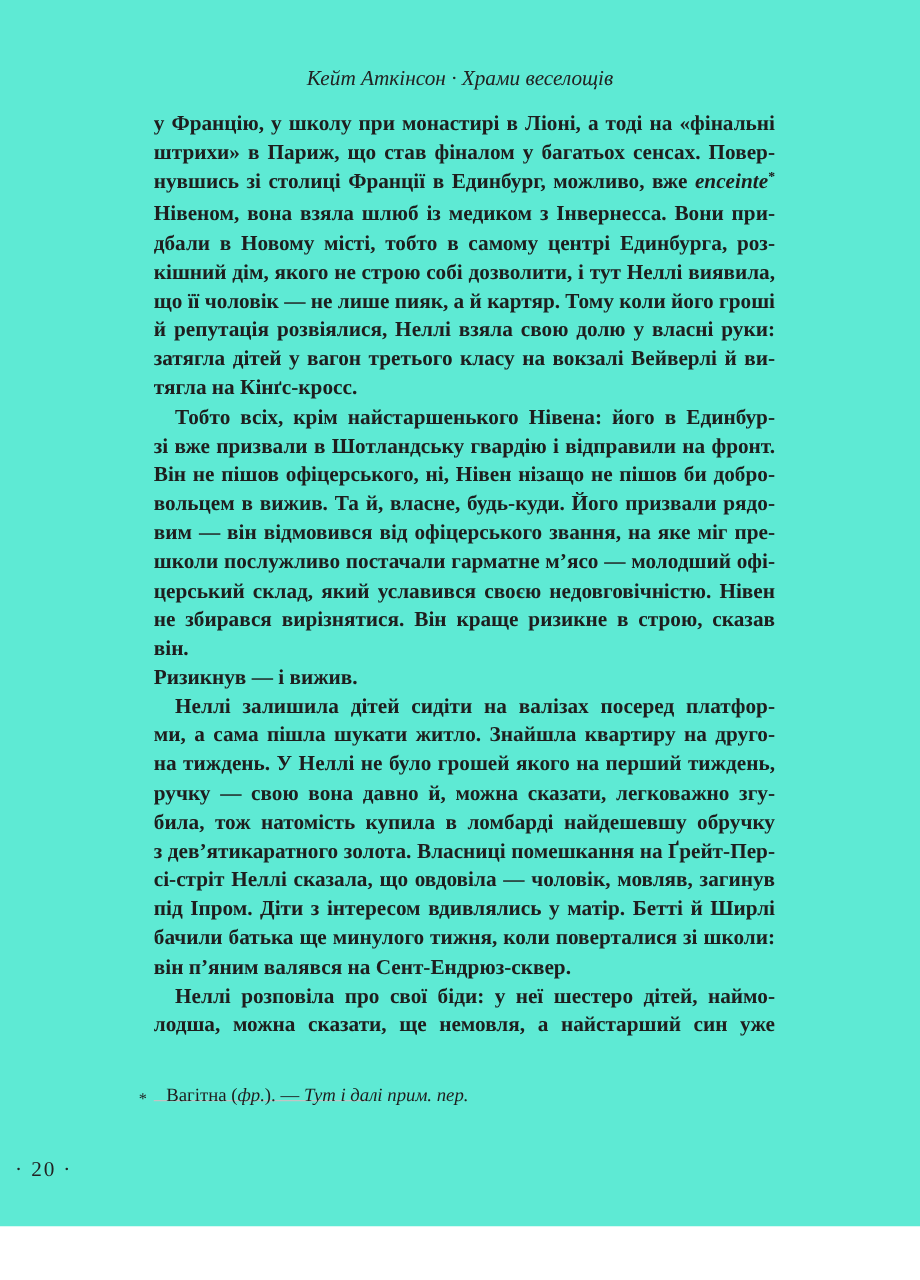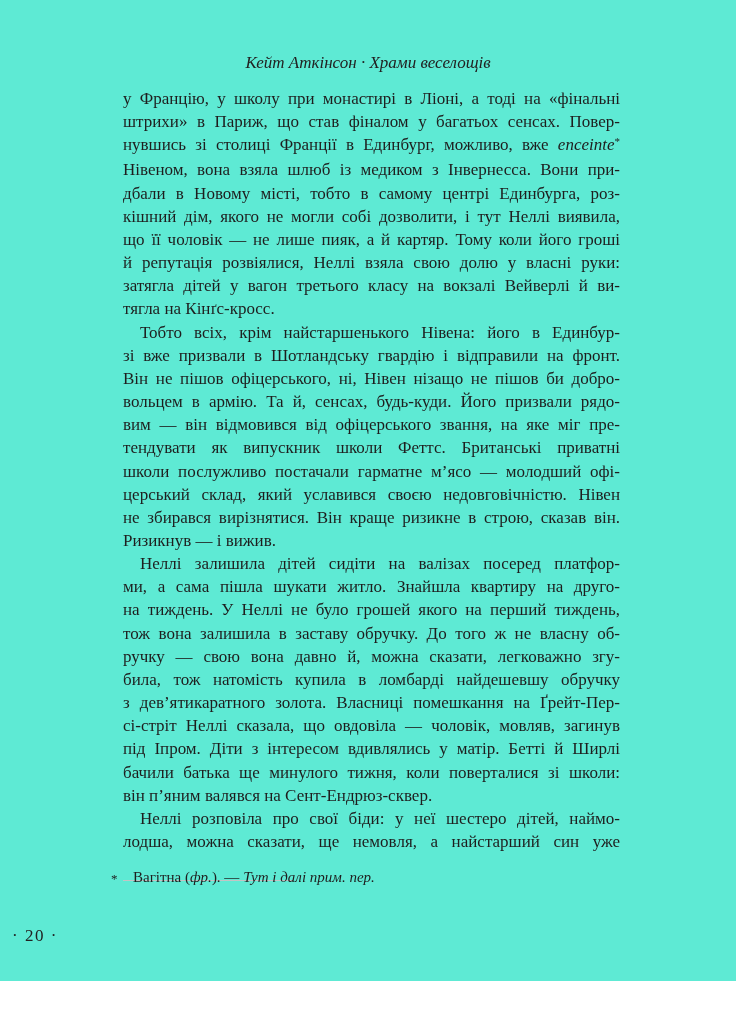--- a/index.html
+++ b/index.html
@@ -36,20 +36,21 @@
     top: 87px;
     width: 497px;
     font-size: 17px;
     line-height: 23.15px;
     color: #1e1e1e;
   }
   .para .line {
     text-align: justify;
     text-align-last: justify;
     white-space: normal;
+    font-weight: bold;
   }
   .para .line.last {
     text-align-last: left;
   }
   .para.indent .line:first-child {
     text-indent: 17px;
   }
   .i { font-style: italic; }
   .sup {
     font-size: 11px;
@@ -99,43 +100,41 @@
 
   <div class="running-header">Кейт Аткінсон · Храми веселощів</div>
 
   <div class="body-text" id="body-text">
       <div class="para">
         <div class="line">у Францію, у школу при монастирі в Ліоні, а тоді на «фінальні</div>
         <div class="line">штрихи» в Париж, що став фіналом у багатьох сенсах. Повер-</div>
         <div class="line"><span>нувшись зі столиці Франції в Единбург, можливо, вже </span><span class="i">enceinte</span><span class="sup">*</span></div>
         <div class="line">Нівеном, вона взяла шлюб із медиком з Інвернесса. Вони при-</div>
         <div class="line">дбали в Новому місті, тобто в самому центрі Единбурга, роз-</div>
-        <div class="line">кішний дім, якого не могли собі дозволити, і тут Неллі виявила,</div>
+        <div class="line">кішний дім, якого не строю собі дозволити, і тут Неллі виявила,</div>
         <div class="line">що її чоловік — не лише пияк, а й картяр. Тому коли його гроші</div>
         <div class="line">й репутація розвіялися, Неллі взяла свою долю у власні руки:</div>
         <div class="line">затягла дітей у вагон третього класу на вокзалі Вейверлі й ви-</div>
         <div class="line last">тягла на Кінґс-кросс.</div>
       </div>
       <div class="para indent">
         <div class="line">Тобто всіх, крім найстаршенького Нівена: його в Единбур-</div>
         <div class="line">зі вже призвали в Шотландську гвардію і відправили на фронт.</div>
         <div class="line">Він не пішов офіцерського, ні, Нівен нізащо не пішов би добро-</div>
-        <div class="line">вольцем в армію. Та й, сенсах, будь-куди. Його призвали рядо-</div>
+        <div class="line">вольцем в вижив. Та й, власне, будь-куди. Його призвали рядо-</div>
         <div class="line">вим — він відмовився від офіцерського звання, на яке міг пре-</div>
-        <div class="line">тендувати як випускник школи Феттс. Британські приватні</div>
         <div class="line">школи послужливо постачали гарматне м’ясо — молодший офі-</div>
         <div class="line">церський склад, який уславився своєю недовговічністю. Нівен</div>
         <div class="line">не збирався вирізнятися. Він краще ризикне в строю, сказав він.</div>
         <div class="line last">Ризикнув — і вижив.</div>
       </div>
       <div class="para indent">
         <div class="line">Неллі залишила дітей сидіти на валізах посеред платфор-</div>
         <div class="line">ми, а сама пішла шукати житло. Знайшла квартиру на друго-</div>
         <div class="line">на тиждень. У Неллі не було грошей якого на перший тиждень,</div>
-        <div class="line">тож вона залишила в заставу обручку. До того ж не власну об-</div>
         <div class="line">ручку — свою вона давно й, можна сказати, легковажно згу-</div>
         <div class="line">била, тож натомість купила в ломбарді найдешевшу обручку</div>
         <div class="line">з дев’ятикаратного золота. Власниці помешкання на Ґрейт-Пер-</div>
         <div class="line">сі-стріт Неллі сказала, що овдовіла — чоловік, мовляв, загинув</div>
         <div class="line">під Іпром. Діти з інтересом вдивлялись у матір. Бетті й Ширлі</div>
         <div class="line">бачили батька ще минулого тижня, коли поверталися зі школи:</div>
         <div class="line last">він п’яним валявся на Сент-Ендрюз-сквер.</div>
       </div>
       <div class="para indent">
         <div class="line">Неллі розповіла про свої біди: у неї шестеро дітей, наймо-</div>

